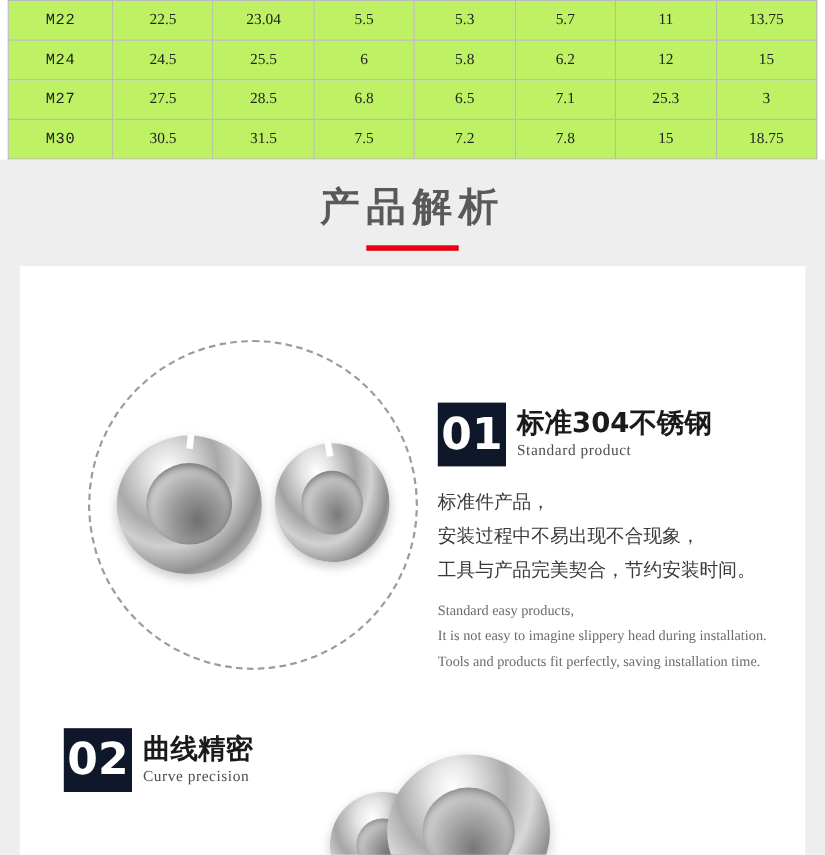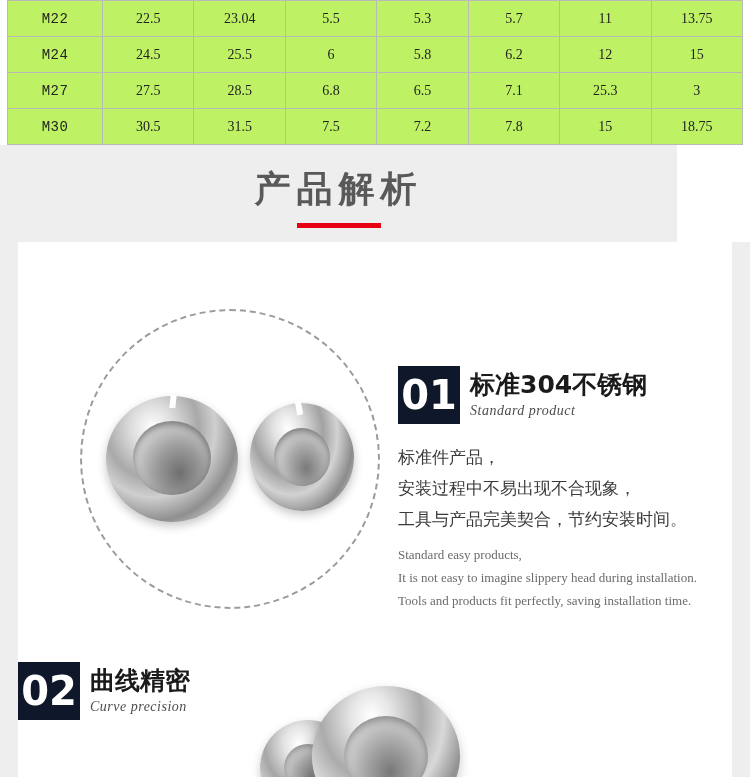--- a/index.html
+++ b/index.html
@@ -39,21 +39,21 @@
   }
   table.spec-table td.first-col {
     width: 92px;
     font-family: "Liberation Mono", monospace;
     font-size: 14px;
     letter-spacing: 0.5px;
   }
 
   
   .section-head {
-    width: 677px;
+    width: 750px;
     background: #eeeeee;
     padding-top: 22px;
     padding-bottom: 14px;
     text-align: center;
   }
   .section-head .title {
     font-size: 36px;
     color: #595959;
     letter-spacing: 6px;
     font-family: "DejaVu Sans", sans-serif;
@@ -178,21 +178,20 @@
     font-weight: bold;
     color: #1a1a1a;
     font-family: "DejaVu Sans", sans-serif;
     line-height: 1.15;
     letter-spacing: 0px;
   }
   .headline-en {
     font-size: 14px;
     color: #4d4d4d;
     font-family: "Liberation Serif", serif;
-    font-style: italic;
     margin-top: 3px;
     letter-spacing: 0.5px;
   }
   .body-cn {
     margin-top: 18px;
   }
   .body-cn div {
     font-size: 17px;
     color: #3a3a3a;
     line-height: 31px;
@@ -210,20 +209,21 @@
 
   
   .block02 {
     display: flex;
     flex-direction: row;
     align-items: flex-start;
     margin-top: 44px;
     padding-bottom: 0;
   }
   .block02 .num-row {
+    margin-left: 40px;
     margin-top: 6px;
   }
   .block02 .num-badge {
     width: 62px;
     height: 58px;
     line-height: 58px;
   }
   .block02 .headline-cn {
     font-size: 25px;
   }

